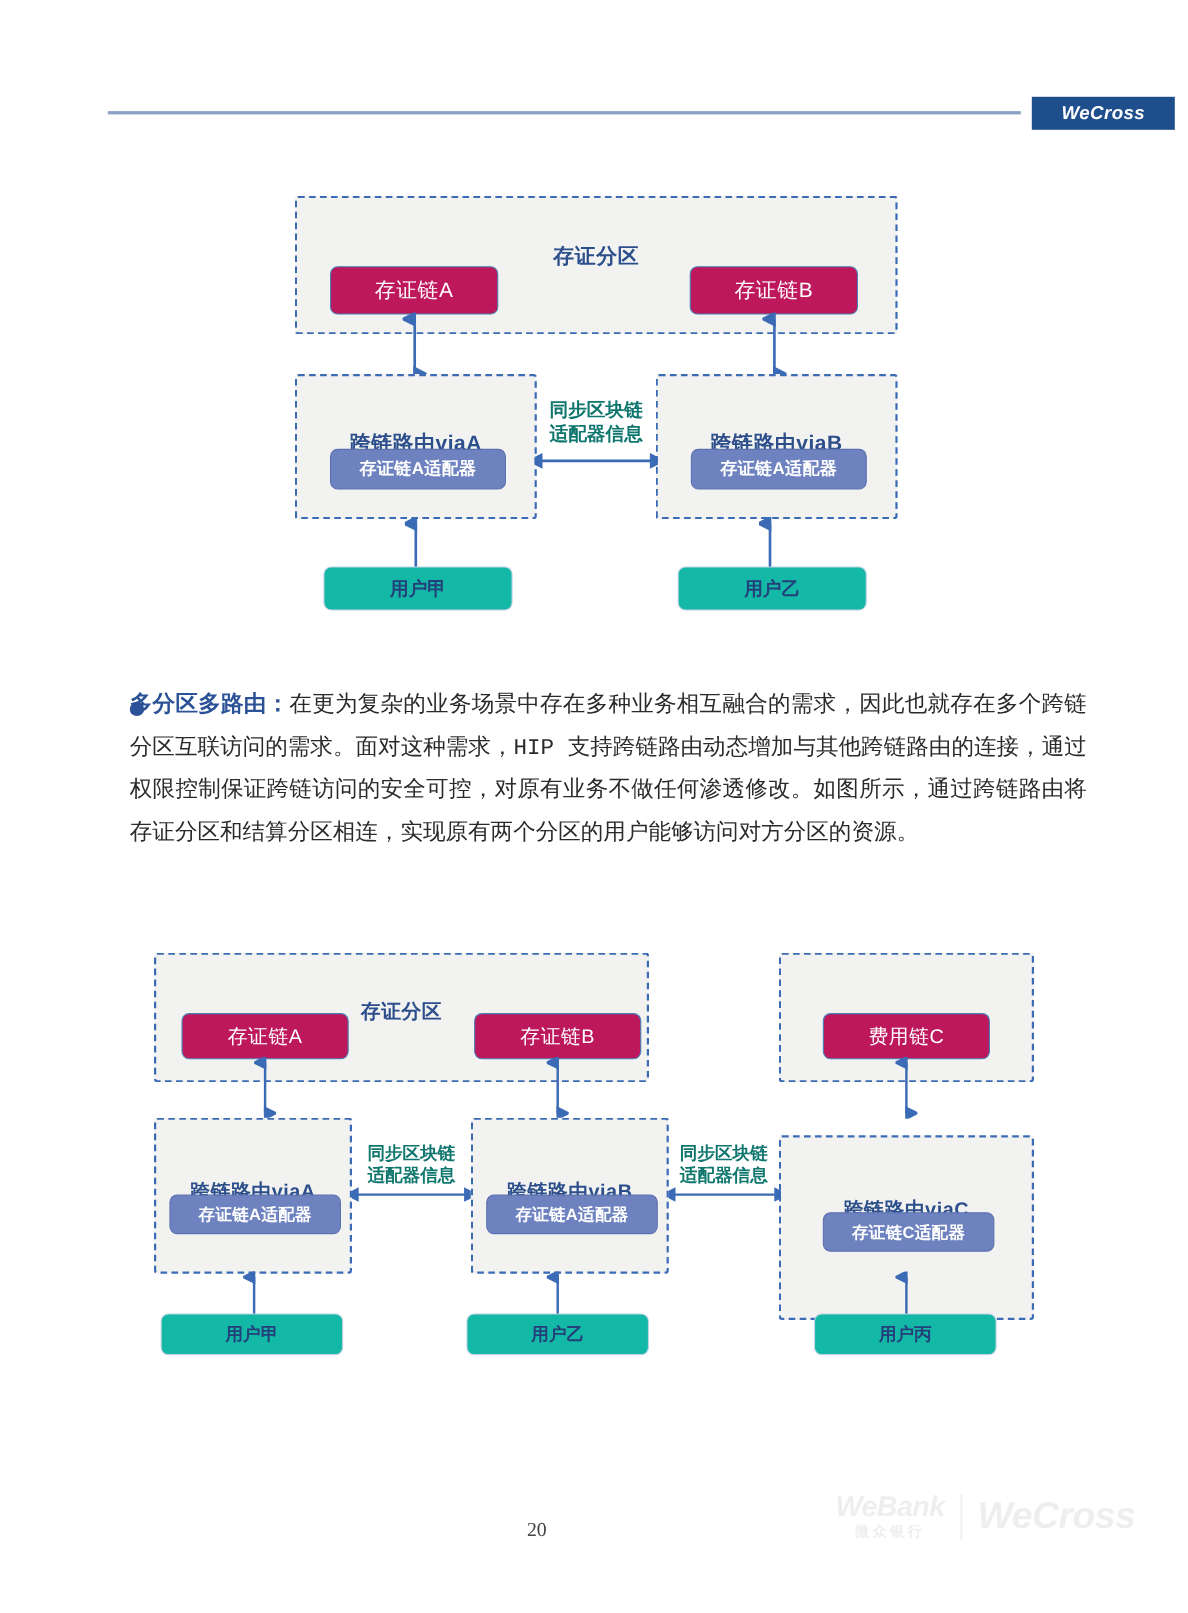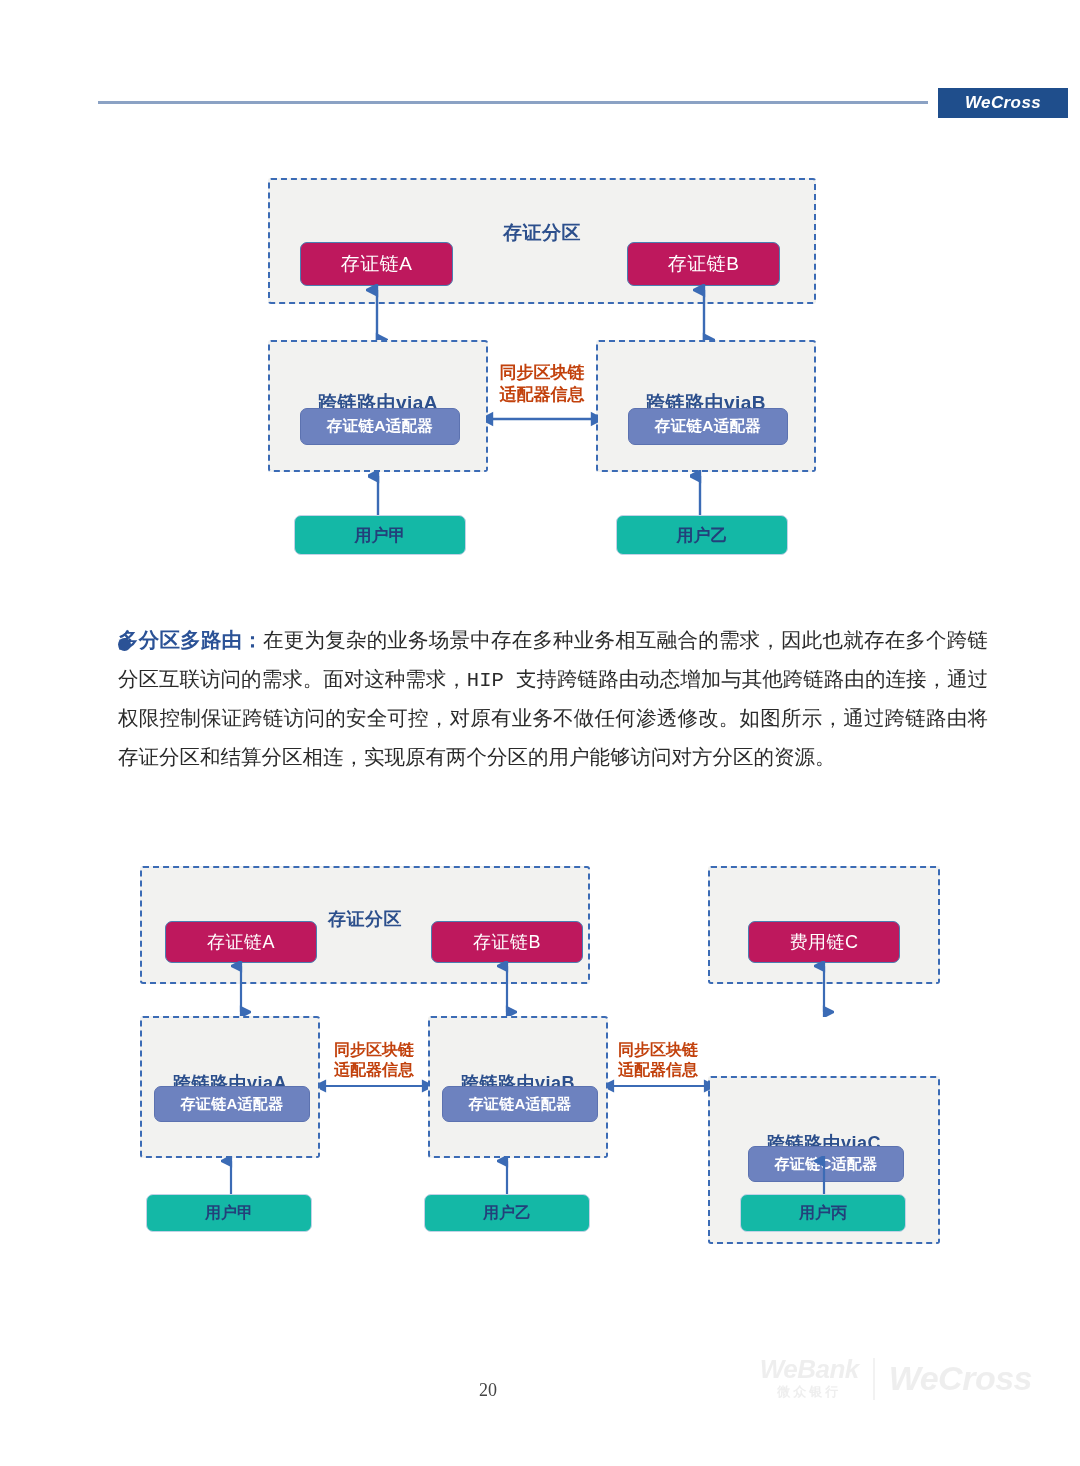--- a/index.html
+++ b/index.html
@@ -108,21 +108,21 @@
     font-weight: bold;
     display: flex;
     align-items: center;
     justify-content: center;
     box-sizing: border-box;
   }
 
   .sync-label {
     position: absolute;
     text-align: center;
-    color: #c2410c;
+    color: #0f766e;
     font-weight: bold;
     line-height: 1.28;
   }
 
   .connector { position: absolute; }
 
   
   .body-text {
     position: absolute;
     left: 118px;
@@ -305,21 +305,21 @@
   <div class="zone" style="left:140px; top:1016px; width:180px; height:142px;">
     <div class="zone-title" style="top:27px; font-size:18px;">跨链路由viaA</div>
     <div class="adapter-box" style="left:12px; top:68px; width:156px; height:36px; font-size:15px;">存证链A适配器</div>
   </div>
 
   <div class="zone" style="left:428px; top:1016px; width:180px; height:142px;">
     <div class="zone-title" style="top:27px; font-size:18px;">跨链路由viaB</div>
     <div class="adapter-box" style="left:12px; top:68px; width:156px; height:36px; font-size:15px;">存证链A适配器</div>
   </div>
 
-  <div class="zone" style="left:708px; top:1076px; width:232px; height:168px;">
+  <div class="zone" style="left:708px; top:1032px; width:232px; height:168px;">
     <div class="zone-title" style="top:27px; font-size:18px;">跨链路由viaC</div>
     <div class="adapter-box" style="left:38px; top:68px; width:156px; height:36px; font-size:15px;">存证链C适配器</div>
   </div>
 
   <div class="sync-label" style="left:318px; top:1040px; width:112px; font-size:16px;">
     <div>同步区块链</div>
     <div>适配器信息</div>
   </div>
   <svg class="connector" style="left:320px; top:1076px; width:108px; height:20px;" viewBox="0 0 108 20">
     <line x1="5" y1="10" x2="103" y2="10" stroke="#3b6bb5" stroke-width="2.2" marker-start="url(#d2arrL)" marker-end="url(#d2arrR)"></line>

